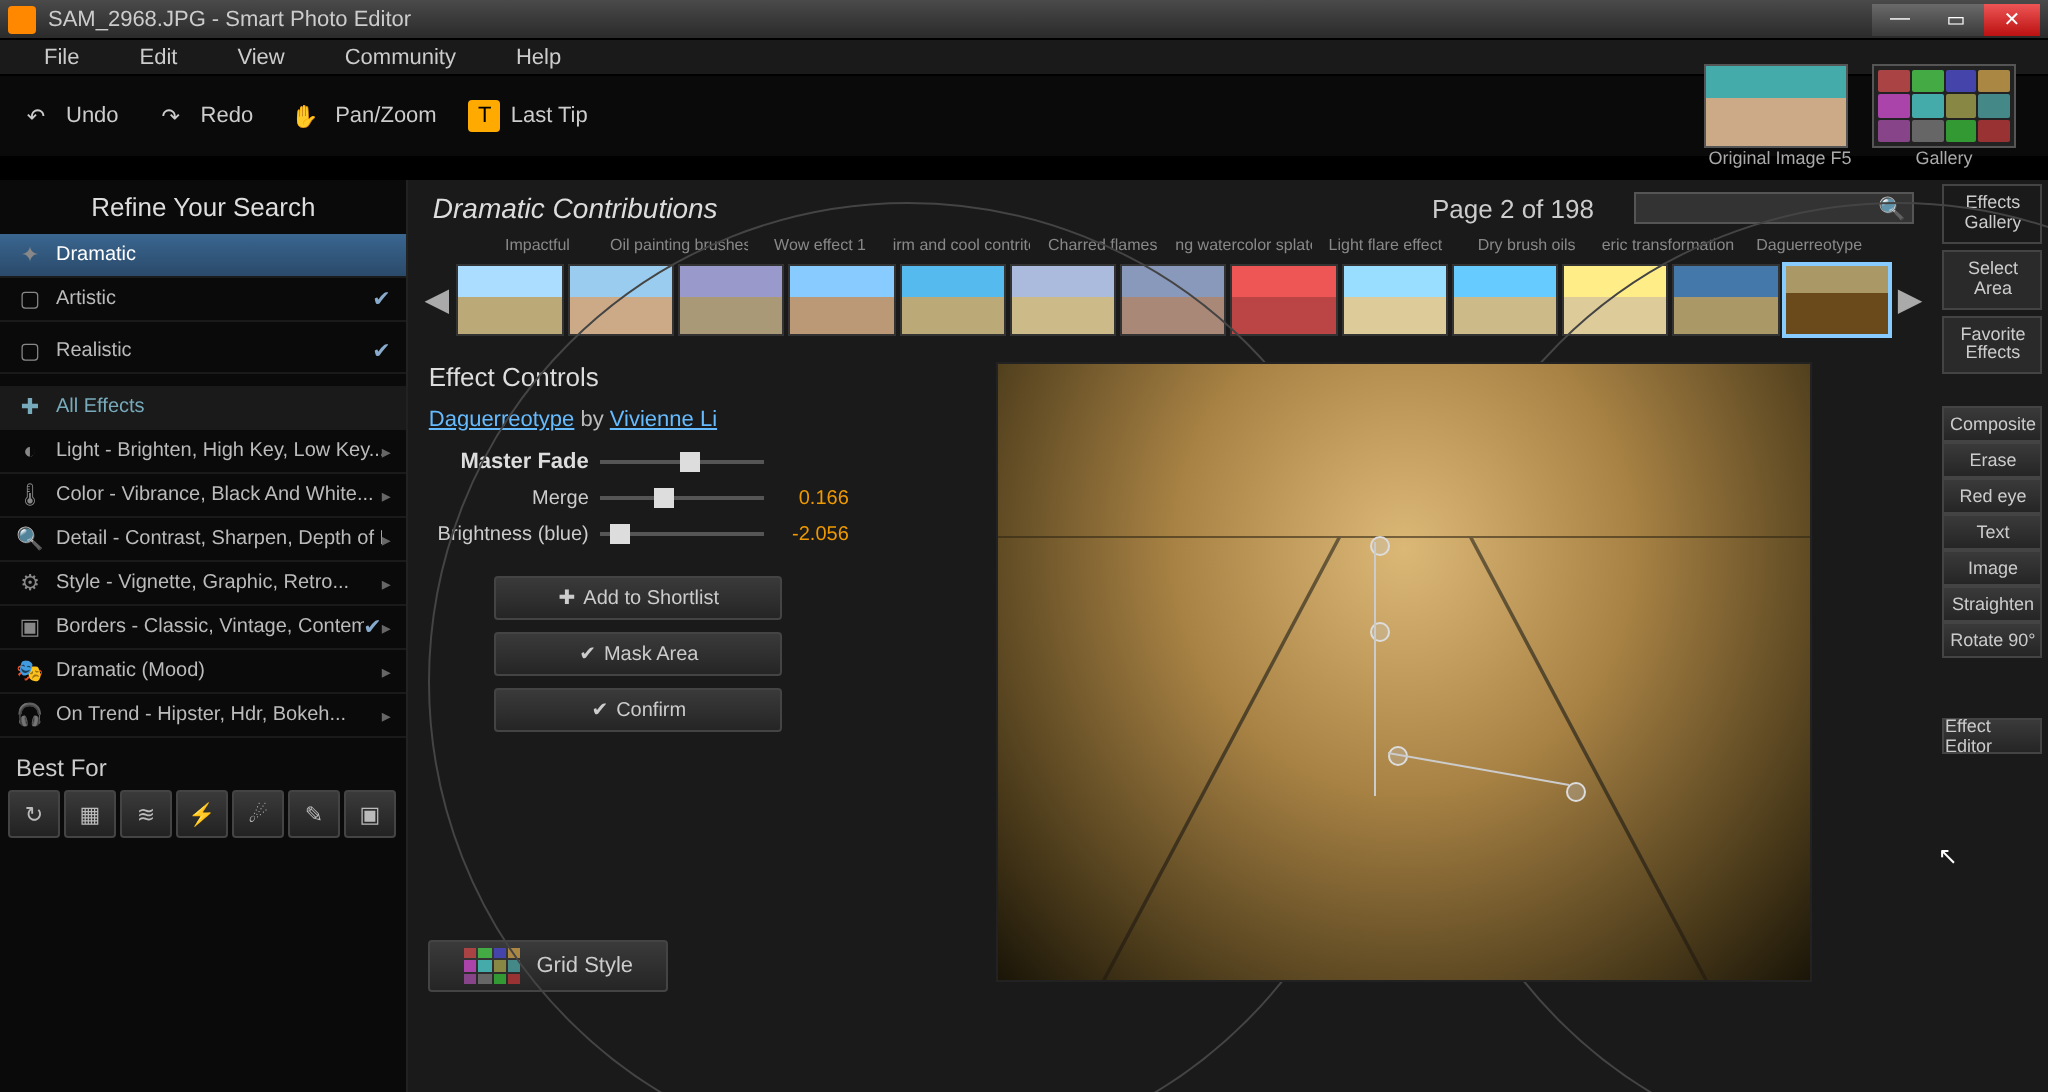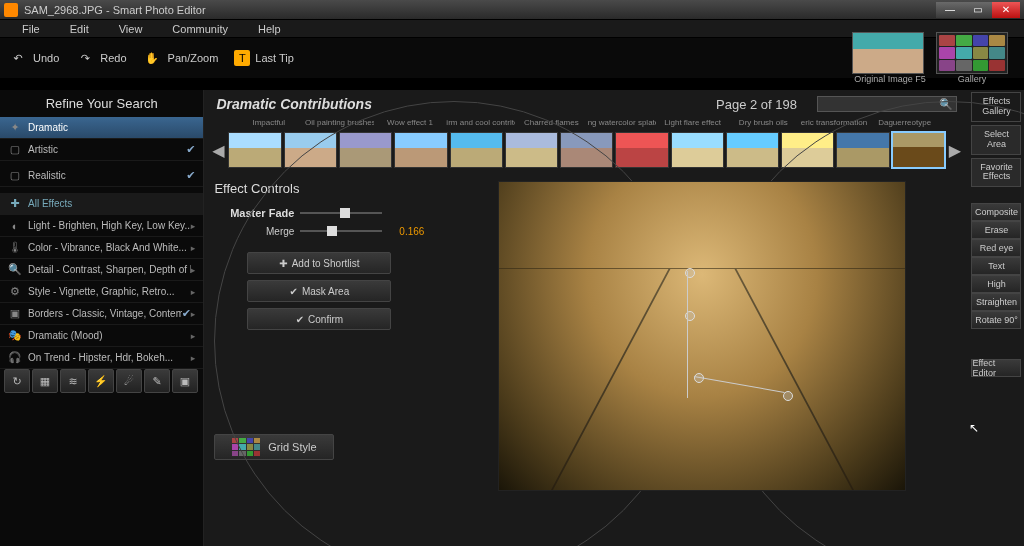--- a/index.html
+++ b/index.html
@@ -42,21 +42,21 @@
 .lrow-text { flex: 1; font-size: 10px; white-space:nowrap; overflow:hidden;}
 .lrow-chev { color:#666; font-size:9px;}
 .lrow-check { color:#8ac; font-size:11px;}
 .bestfor-title{padding:8px 8px 4px; color:#ccc; font-size:12px;}
 .bestfor-row{display:flex; gap:2px; padding:0 4px;}
 .bfbtn{width:26px;height:24px;background:linear-gradient(#3a3a3a,#222);border:1px solid #444;border-radius:2px;display:flex;align-items:center;justify-content:center;cursor:pointer;}
 
 
 .center { flex: 1; background: #1a1a1a; display: flex; flex-direction: column; }
 .chead { display: flex; align-items: center; padding: 6px 12px; }
-.chead-title { font-size: 14px; color: #ddd; font-style: italic; font-weight: bold;}
+.chead-title { font-size: 14px; color: #ddd; font-style: italic;}
 .chead-title i{font-style:italic;}
 .chead-spacer{flex:1;}
 .chead-page{color:#ccc;font-size:13px;}
 .chead-search{width:140px;height:16px;background:#333;border:1px solid #555;margin-left:20px;display:flex;align-items:center;justify-content:flex-end;padding:0 3px;}
 
 .thumblabels{display:flex; padding:0 30px;font-size:8px;color:#888;gap:2px;}
 .thumblabels div{flex:1;text-align:center;white-space:nowrap;overflow:hidden;}
 
 .thumbstrip { display: flex; align-items: center; padding: 2px 4px; height: 46px;}
 .navarr{width:20px;height:40px;display:flex;align-items:center;justify-content:center;color:#aaa;font-size:16px;cursor:pointer;}
@@ -213,20 +213,21 @@
           <span class="lrow-icon">🎭</span>
           <span class="lrow-text">Dramatic (Mood)</span>
           <span class="lrow-chev">▸</span>
         </div>
         <div class="lrow">
           <span class="lrow-icon">🎧</span>
           <span class="lrow-text">On Trend - Hipster, Hdr, Bokeh...</span>
           <span class="lrow-chev">▸</span>
         </div>
       </div>
+    <div class="bestfor-title">Best For</div>
     <div class="bestfor-row" id="bfrow">
         <div class="bfbtn">↻</div>
         <div class="bfbtn">▦</div>
         <div class="bfbtn">≋</div>
         <div class="bfbtn">⚡</div>
         <div class="bfbtn">☄</div>
         <div class="bfbtn">✎</div>
         <div class="bfbtn">▣</div>
       </div>
   </div>
@@ -268,34 +269,44 @@
           <div class="thumb" style="background: linear-gradient(rgb(255, 238, 136) 45%, rgb(221, 204, 153) 45%);"></div>
           <div class="thumb" style="background: linear-gradient(rgb(68, 119, 170) 45%, rgb(170, 153, 102) 45%);"></div>
           <div class="thumb sel" style="background: linear-gradient(rgb(170, 153, 102) 40%, rgb(106, 74, 26) 40%);"></div>
         </div>
       <div class="navarr">▶</div>
     </div>
 
     <div class="cbody">
       <div class="controls">
         <div class="ctitle">Effect Controls</div>
+        <div class="effectlink">
+          <a>Daguerreotype</a><span> by </span><a>Vivienne Li</a>
+        </div>
         <div class="slider-row">
             <div class="slider-label mfade-label">Master Fade</div>
             <div class="slider-track">
               <div class="slider-thumb" style="left:55%"></div>
             </div>
             <div class="slider-val"></div>
           </div>
         <div id="sliders">
             <div class="slider-row">
               <div class="slider-label">Merge</div>
               <div class="slider-track">
                 <div class="slider-thumb" style="left:38%"></div>
               </div>
               <div class="slider-val">0.166</div>
+            </div>
+            <div class="slider-row">
+              <div class="slider-label">Brightness (blue)</div>
+              <div class="slider-track">
+                <div class="slider-thumb" style="left:12%"></div>
+              </div>
+              <div class="slider-val">-2.056</div>
             </div>
           </div>
         <div style="height:6px"></div>
         <div class="ctrlbtn">
             <span>✚</span>
             <span>Add to Shortlist</span>
           </div>
         <div class="ctrlbtn">
             <span>✔</span>
             <span>Mask Area</span>
@@ -346,20 +357,20 @@
   <div class="right">
     <div class="rtab active">Effects Gallery</div>
     <div class="rtab">Select Area</div>
     <div class="rtab">Favorite Effects</div>
     <div style="height:10px"></div>
     <div id="rbtns">
         <div class="rbtn">Composite</div>
         <div class="rbtn">Erase</div>
         <div class="rbtn">Red eye</div>
         <div class="rbtn">Text</div>
-        <div class="rbtn">High</div>
+        <div class="rbtn">Image</div>
         <div class="rbtn">Straighten</div>
         <div class="rbtn">Rotate 90°</div>
       </div>
     <div style="height:24px"></div>
     <div class="rbtn">Effect Editor</div>
   </div>
 </div>
 
 </body></html>

